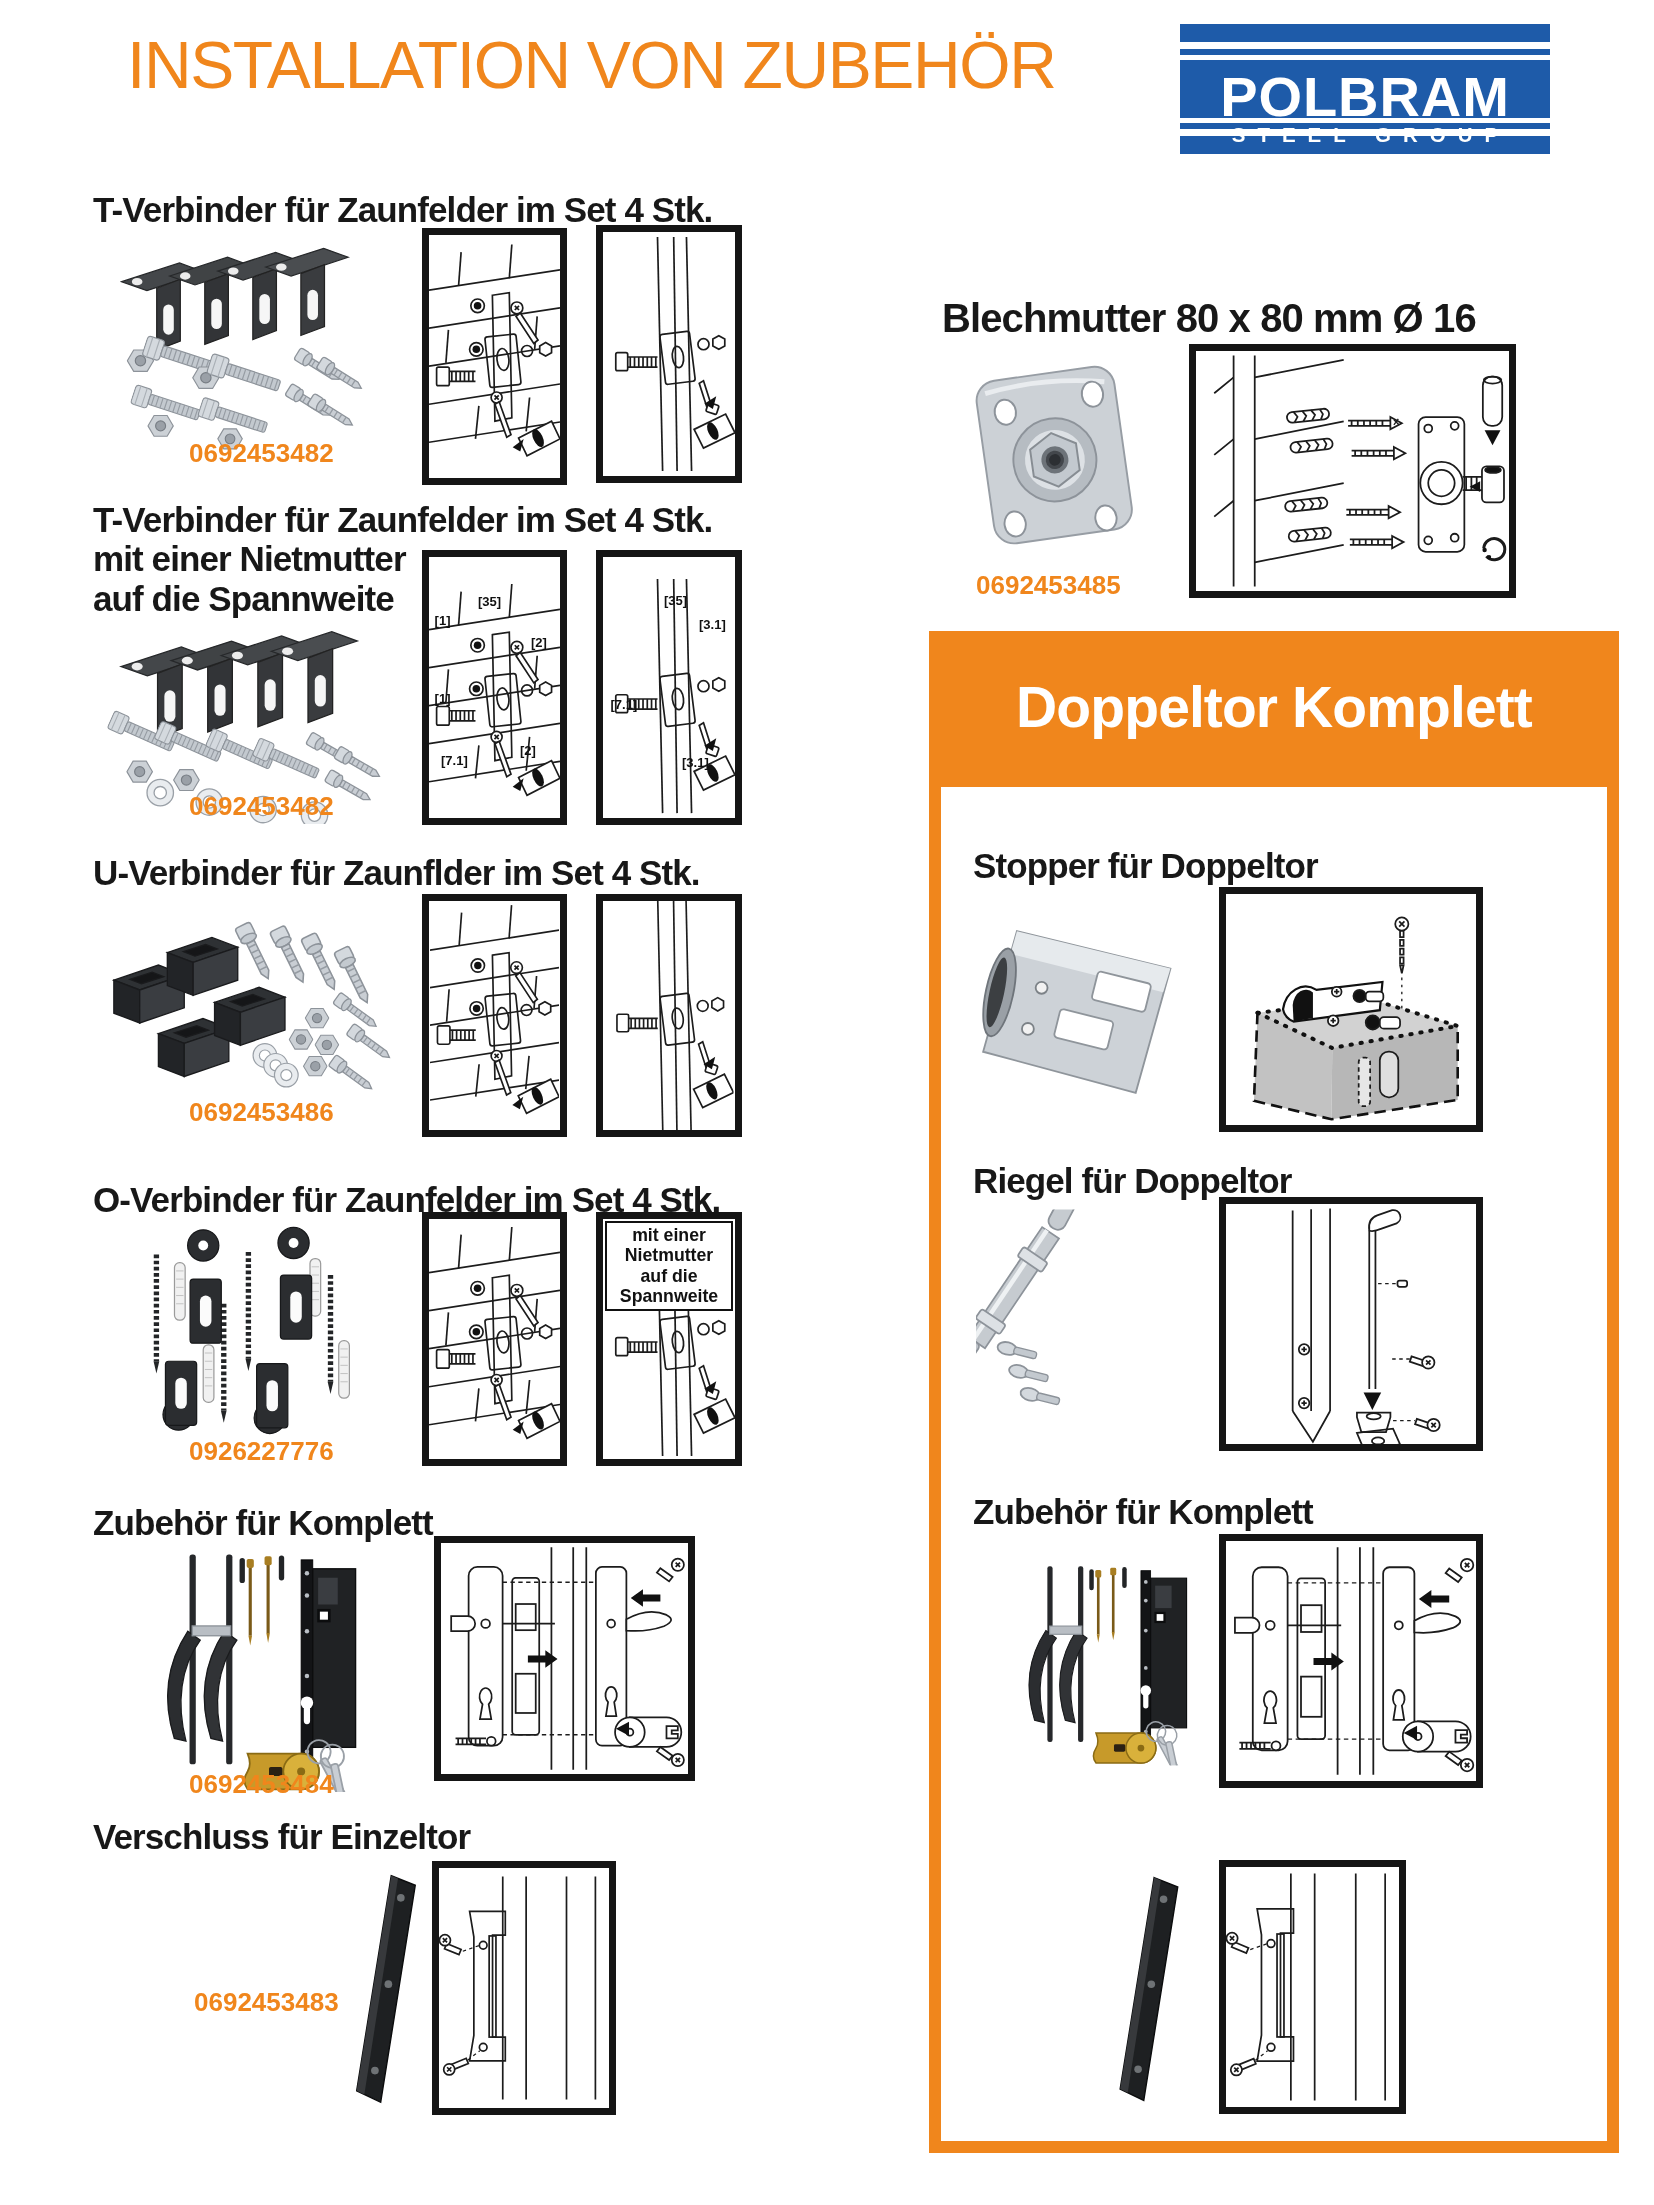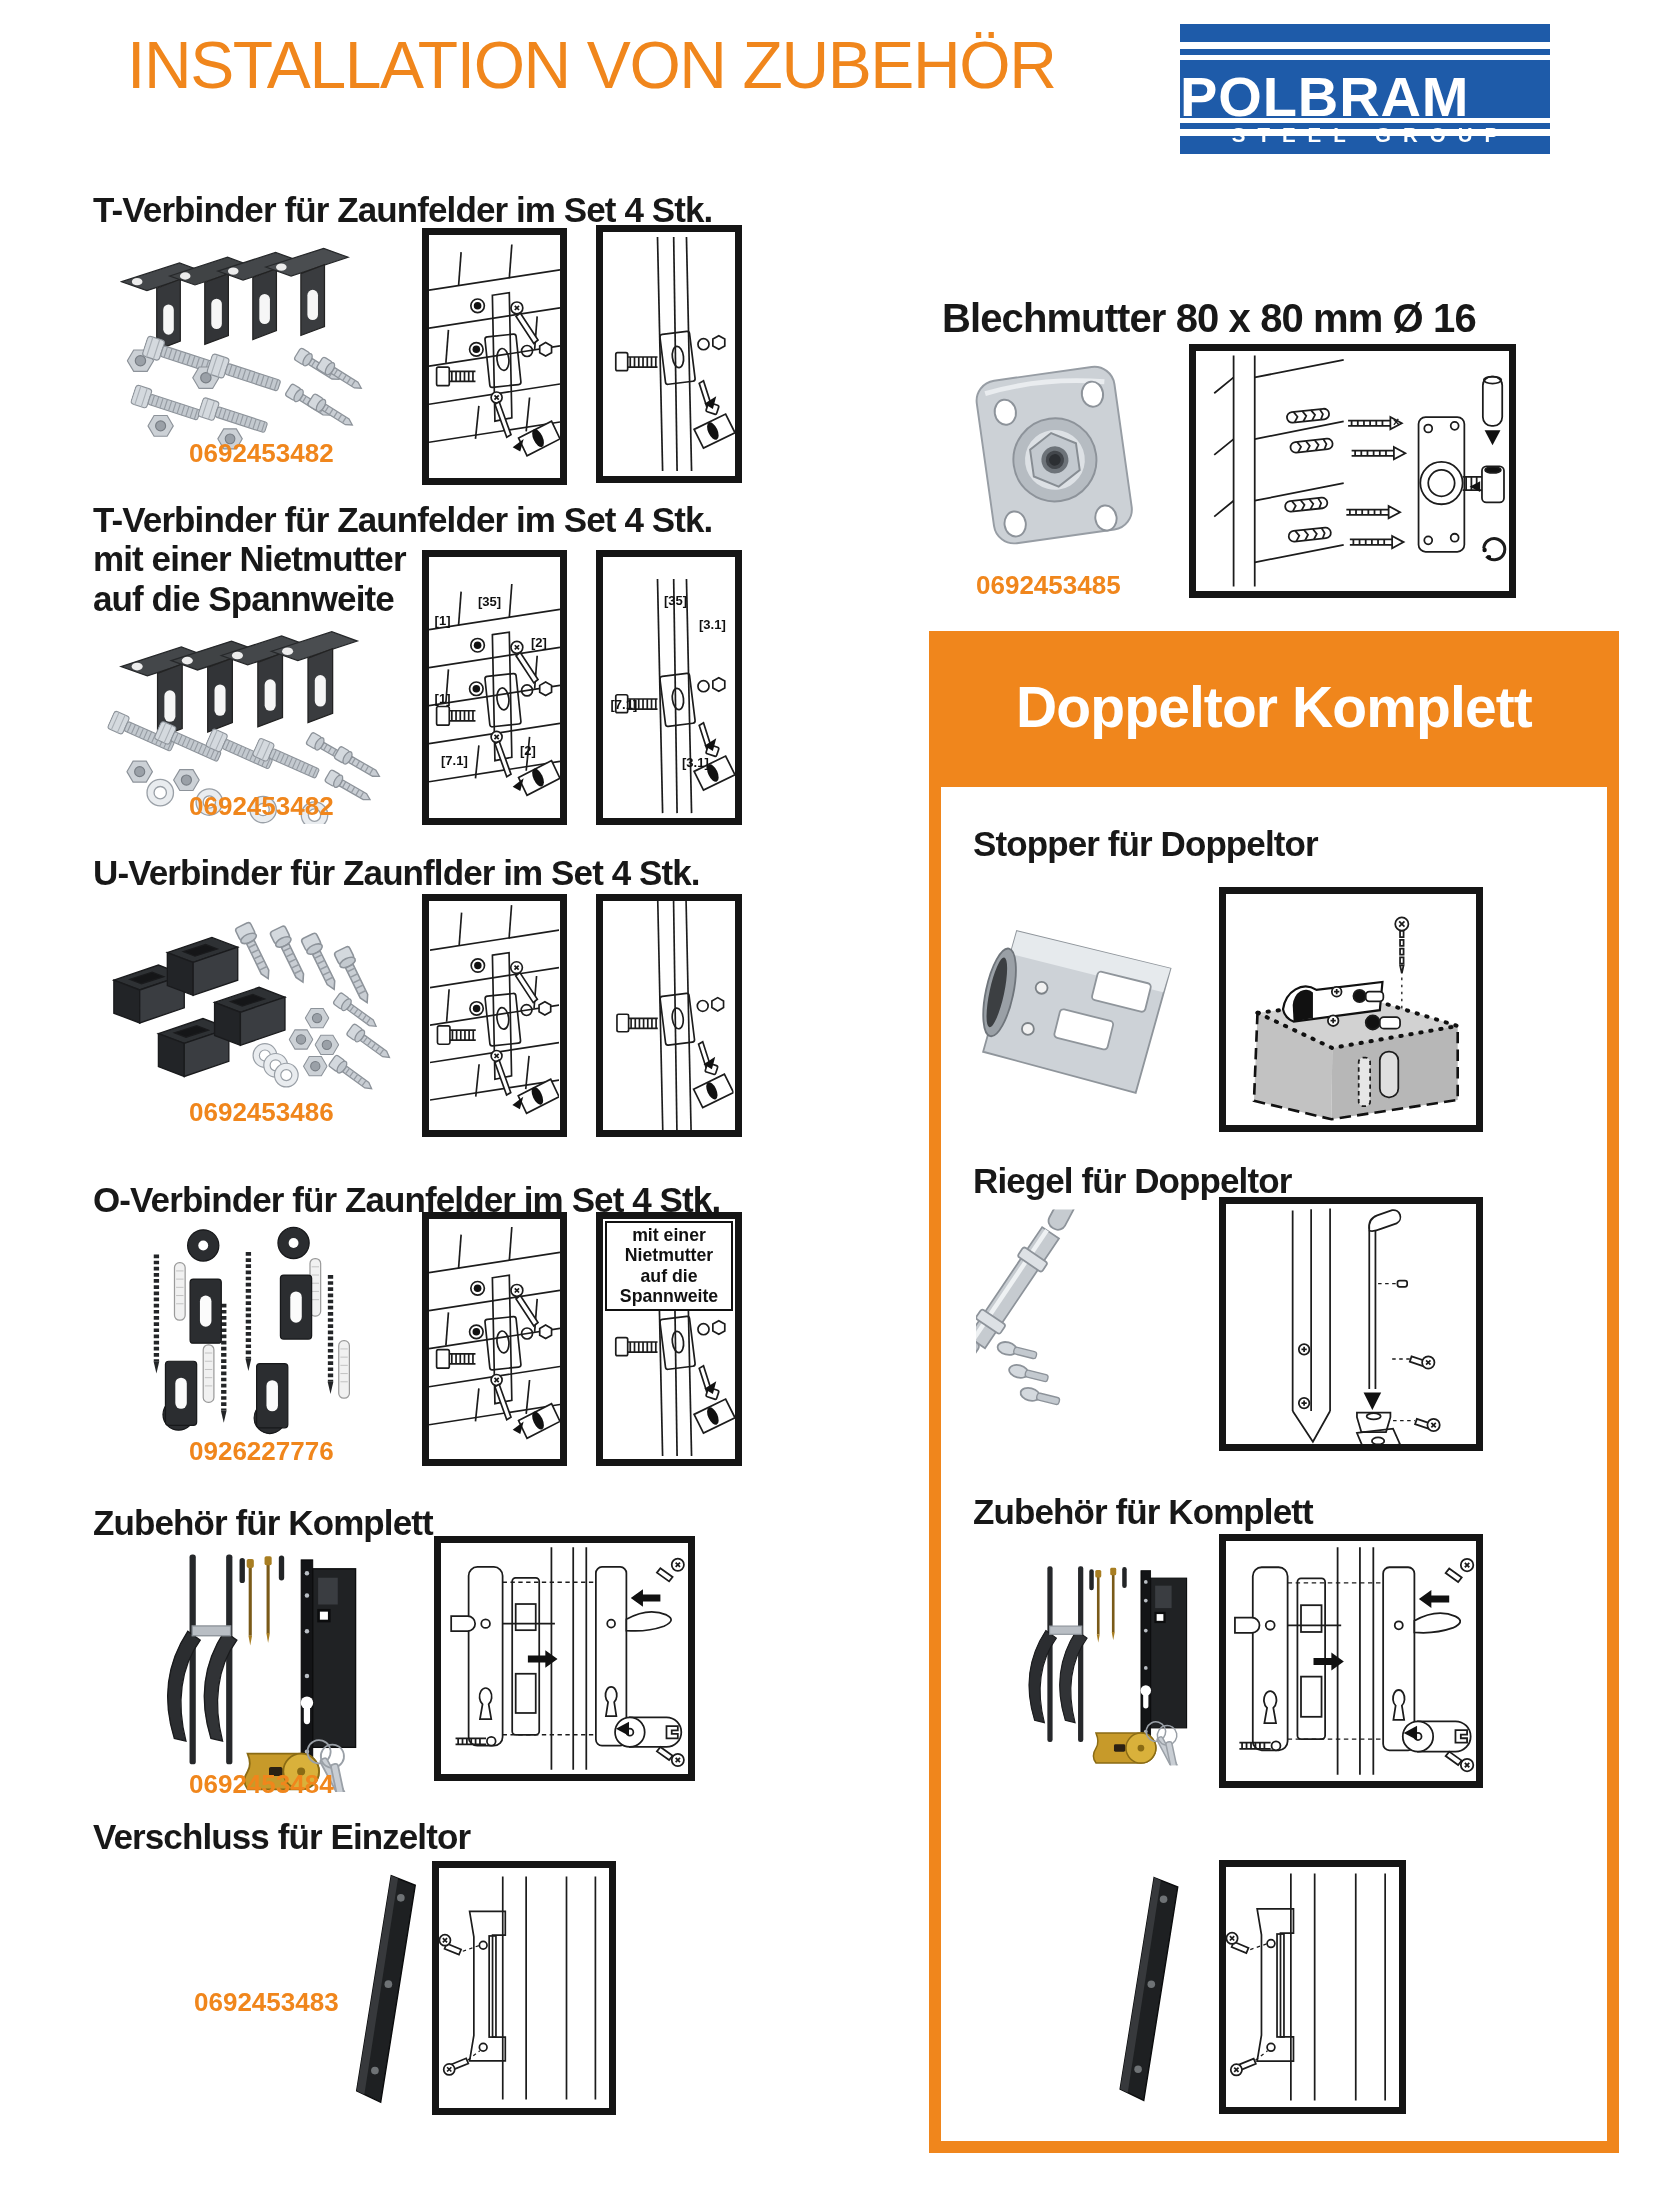--- a/index.html
+++ b/index.html
@@ -3,21 +3,21 @@
 <meta charset="utf-8">
 <style>
   *{margin:0;padding:0;box-sizing:border-box}
   html,body{width:1654px;height:2205px;background:#ffffff;
     font-family:"Liberation Sans",sans-serif;position:relative;overflow:hidden}
   .page-title{position:absolute;left:127px;top:27px;font-weight:400;font-size:66px;
     letter-spacing:-1.4px;color:#F0861C;white-space:nowrap}
   
   .logo{position:absolute;left:1180px;top:24px;width:370px;height:130px;background:#1E5BA9}
   .logo .stripe{position:absolute;left:0;width:100%;background:#fff}
-  .logo-name{position:absolute;left:0;top:40px;width:100%;text-align:left;color:#fff;
+  .logo-name{position:absolute;left:0;top:40px;width:100%;text-align:center;color:#fff;
     font-weight:700;font-size:56px;letter-spacing:0.9px}
   .logo-sub{position:absolute;left:0;top:99px;width:100%;text-align:center;color:#fff;
     font-weight:700;font-size:20.5px;letter-spacing:12px;text-indent:12px}
   .heading{position:absolute;font-weight:700;font-size:35px;letter-spacing:-0.9px;
     color:#181818;white-space:nowrap}
   .code{position:absolute;font-weight:700;font-size:26px;color:#F0861C;white-space:nowrap}
   .dbox{position:absolute;border:7.5px solid #151515;background:#fff}
   .dbox svg{width:100%;height:100%;display:block}
   .photo{position:absolute}
   .photo svg{width:100%;height:100%;display:block}
@@ -768,21 +768,21 @@
 <div class="dbox" style="left:1189px;top:344px;width:327px;height:254px">
   <svg viewBox="0 0 700 545">
       <use href="#d-anchor"></use>
     </svg>
 </div>
 
 <div class="dop">
   <div class="dop-inner"></div>
   <div class="dop-title">Doppeltor Komplett</div>
 
-  <div class="heading" style="left:44px;top:193px">Stopper für Doppeltor</div>
+  <div class="heading" style="left:44px;top:215px">Stopper für Doppeltor</div>
   <div class="photo" style="left:44px;top:270px;width:224px;height:201px">
     <svg viewBox="0 0 490 440">
         <use href="#ph-stopper"></use>
       </svg>
   </div>
   <div class="dbox" style="left:290px;top:256px;width:264px;height:245px">
     <svg viewBox="0 0 565 525">
         <use href="#d-ground"></use>
       </svg>
   </div>

